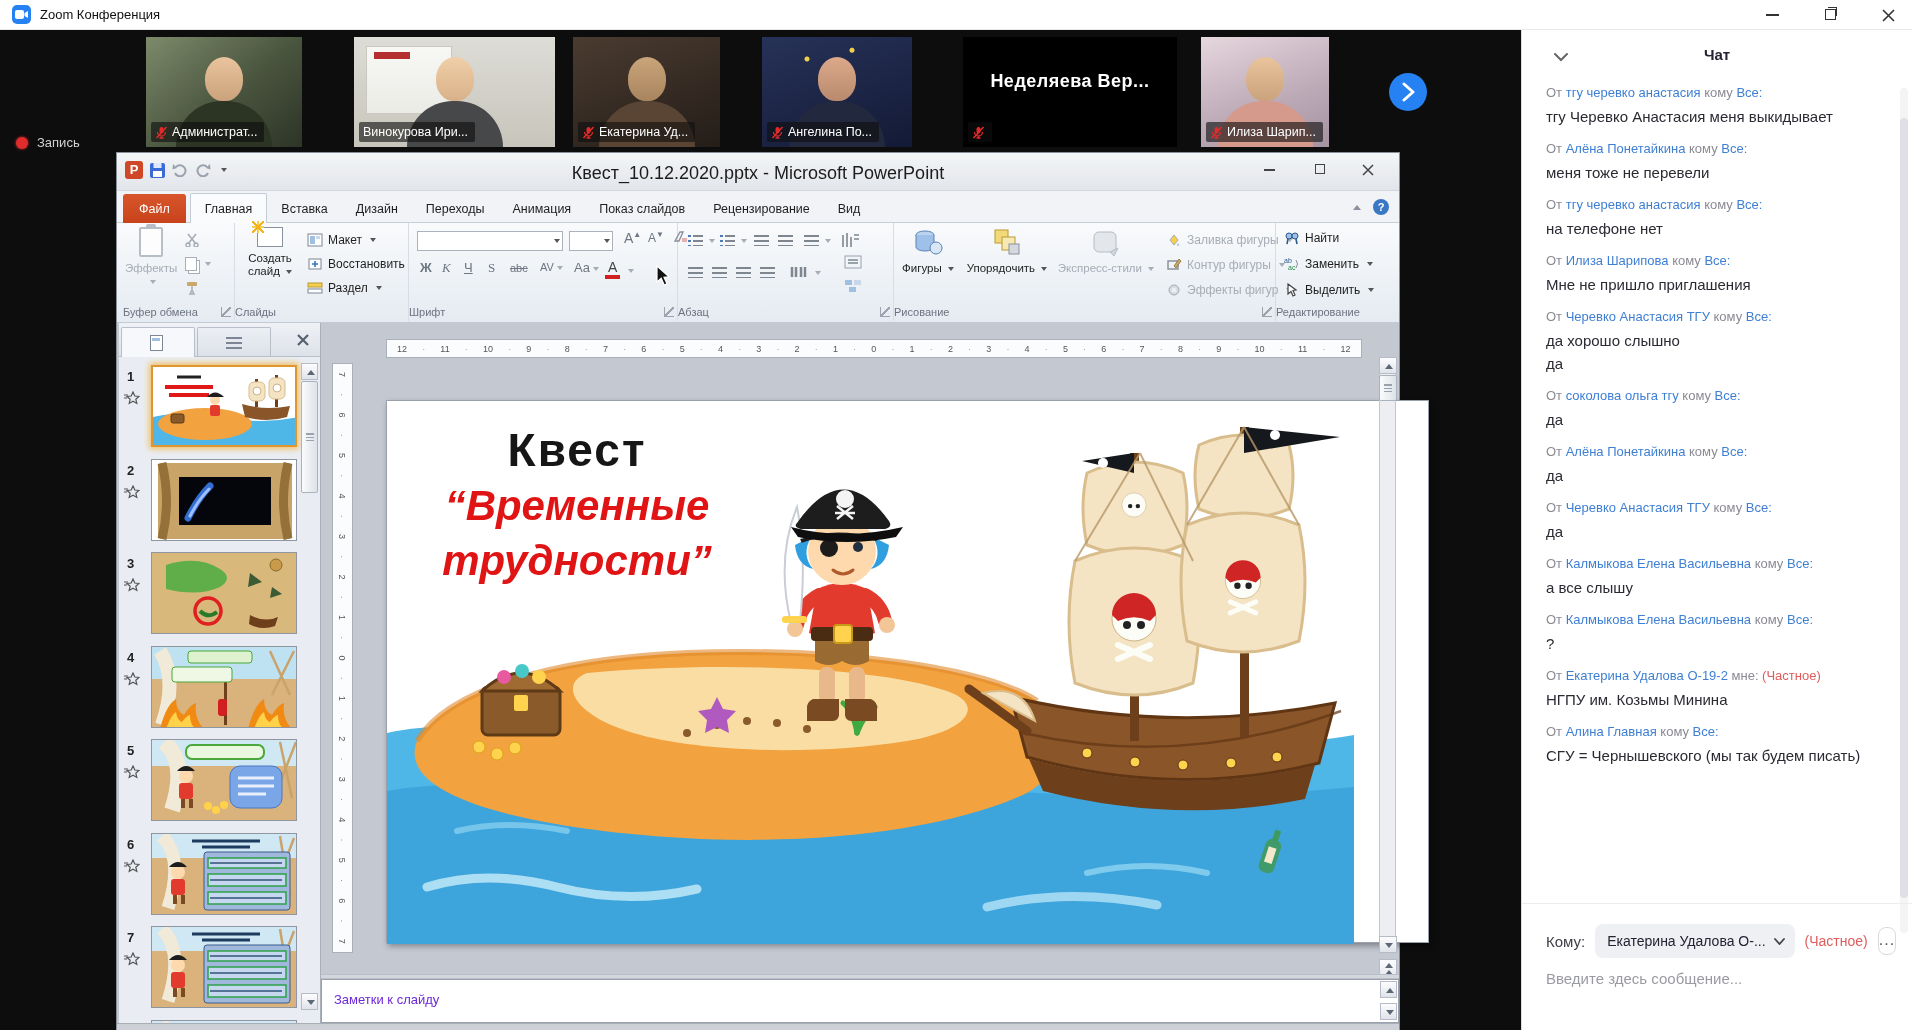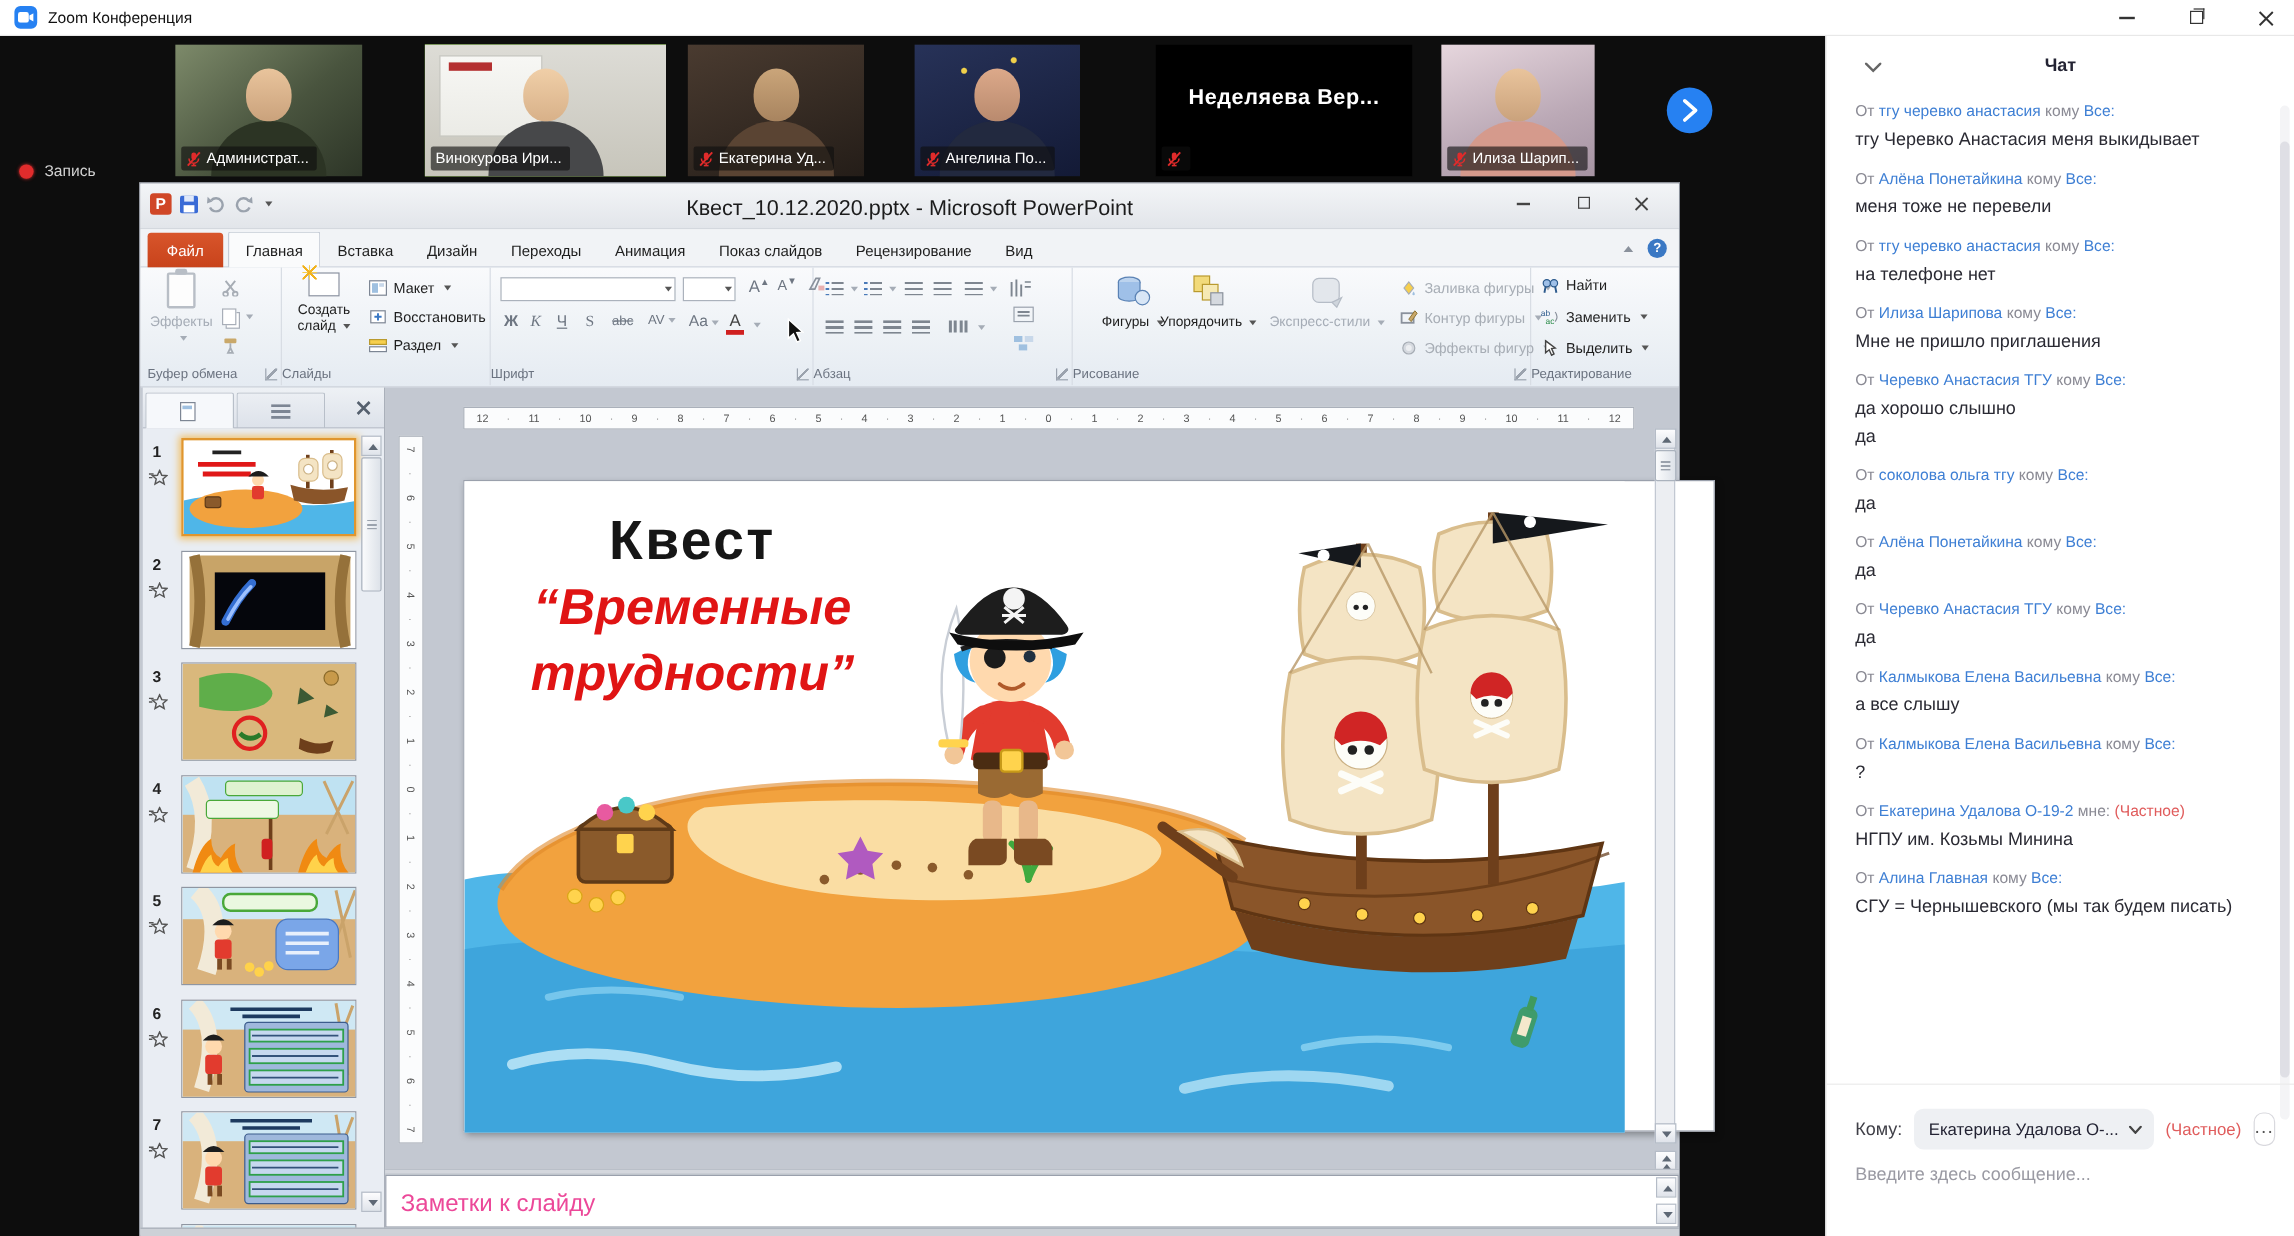--- a/index.html
+++ b/index.html
@@ -18,21 +18,21 @@
   .wbtn .sq2{position:absolute;left:20px;top:7px;width:9px;height:9px;border:1.5px solid #333;border-bottom:none;border-left:none;}
   .wbtn svg{position:absolute;left:16px;top:9px;}
 
   
   #main-black{position:absolute;left:0;top:30px;width:1521px;height:1000px;background:#0d0d0d;overflow:hidden;}
 
   
   .tile{position:absolute;top:7px;height:110px;background:#111;overflow:hidden;}
   .tile.active{outline:2px solid #7fbf3a;outline-offset:-2px;}
   .tile-1{left:146px;width:156px;} .tile-2{left:354px;width:201px;}
-  .tile-3{left:573px;width:147px;} .tile-4{left:762px;width:138px;}
+  .tile-3{left:573px;width:147px;} .tile-4{left:762px;width:150px;}
   .tile-5{left:963px;width:214px;} .tile-6{left:1201px;width:128px;}
   .photo{position:absolute;inset:0;}
   .ph1{background:linear-gradient(140deg,#7d8a6a,#49543e 55%,#2d3527);}
   .ph2{background:linear-gradient(180deg,#dddcd6,#c7c5bb);}
   .ph3{background:linear-gradient(160deg,#4a3b30,#241d18);}
   .ph4{background:radial-gradient(circle at 30% 20%,#f0d04a 2px,transparent 3px),radial-gradient(circle at 60% 12%,#f0d04a 2px,transparent 3px),radial-gradient(circle at 45% 30%,#f0d04a 2px,transparent 3px),linear-gradient(160deg,#273258,#131a36);}
   .ph5{background:#000;}
   .ph6{background:linear-gradient(160deg,#e6d6dd,#bba9b6 60%,#a593a2);}
   .sil-head{position:absolute;left:50%;top:18%;width:38px;height:44px;margin-left:-19px;border-radius:50% 50% 46% 46%;background:linear-gradient(#e9c49c,#caa27c);}
   .ph2 .sil-head{background:linear-gradient(#f0cfa8,#d8b189);}
@@ -135,21 +135,21 @@
   #vruler span.dot{color:#999;}
 
   #slide-canvas{position:absolute;left:269px;top:77px;width:1043px;height:543px;background:#fff;border:1px solid #9aa0ac;box-shadow:2px 3px 6px rgba(0,0,0,.35);}
   #slide-canvas svg.scene{position:absolute;inset:0;}
   #slide-title{position:absolute;left:40px;top:22px;width:300px;text-align:center;font-size:46px;font-weight:bold;color:#161616;letter-spacing:2px;}
   #slide-sub{position:absolute;left:10px;top:78px;width:360px;text-align:center;font-size:42px;line-height:1.3;font-weight:bold;font-style:italic;color:#e01414;}
 
   #slide-scroll{position:absolute;left:1262px;top:34px;width:18px;height:650px;}
   #splitter{position:absolute;left:204px;top:651px;width:1078px;height:5px;background:#d4d7dd;border-top:1px solid #b9bfc8;border-bottom:1px solid #b9bfc8;}
   #notes-bar{position:absolute;left:204px;top:656px;width:1078px;height:44px;background:#fff;border:1px solid #9aa0ac;}
-  #notes-label{position:absolute;left:12px;top:12px;font-size:20px;color:#ec4899;}
+  #notes-label{position:absolute;left:12px;top:12px;font-size:13px;color:#6d28d9;}
   #notes-scroll{position:absolute;right:1px;top:1px;width:17px;height:41px;}
   #status-sliver{position:absolute;left:0;top:700px;width:100%;height:8px;background:#cdd1d7;border-top:1px solid #a8aeb8;}
 
   
   #chat-panel{position:absolute;left:1521px;top:30px;width:391px;height:1000px;background:#fff;border-left:1px solid #dcdcdc;}
   #chat-header{position:absolute;left:0;top:10px;width:100%;height:34px;}
   #chat-collapse{position:absolute;left:32px;top:8px;width:18px;height:18px;cursor:pointer;}
   #chat-title{position:absolute;left:0;right:0;top:6px;text-align:center;font-size:15px;font-weight:bold;color:#232333;}
   #chat-messages{position:absolute;left:24px;top:55px;width:330px;}
   .msg{margin-bottom:13px;}
@@ -461,21 +461,21 @@
           <span class="il" style="position:absolute;left:82px;top:44px;"></span>
           <svg style="position:absolute;left:112px;top:42px;" width="18" height="14" viewBox="0 0 18 14">
               <path d="M2,2 v10 M6,2 v10 M11,2 v10 M15,2 v10" stroke="#7e8690" stroke-width="2.5"></path>
             </svg>
           <span class="car gray" style="position:absolute;left:134px;top:48px;"></span>
           <div class="glabel"><span>Абзац</span></div>
           <span class="dlg"></span>
         </div>
 
         <div class="grp" style="left:777px;width:382px;">
-          <div class="bigbtn" style="left:20px;width:60px;text-align:center;">
+          <div class="bigbtn" style="left:4px;width:60px;text-align:center;">
             <svg width="30" height="30" viewBox="0 0 30 30">
                 <ellipse cx="12" cy="8" rx="9" ry="4" fill="#bcd3ee" stroke="#5a82b4"></ellipse>
                 <path d="M3,8 v12 a9,4 0 0 0 18,0 v-12" fill="#9fc0e8" stroke="#5a82b4"></path>
                 <circle cx="23" cy="21" r="6" fill="#d8e6f6" stroke="#5a82b4"></circle>
               </svg>
             <span class="blab"><span>Фигуры</span> <span class="car"></span></span>
           </div>
           <div class="bigbtn" style="left:70px;width:86px;">
             <svg width="30" height="30" viewBox="0 0 30 30">
                 <rect x="3" y="3" width="13" height="13" fill="#f2da7a" stroke="#b99a2e"></rect>

